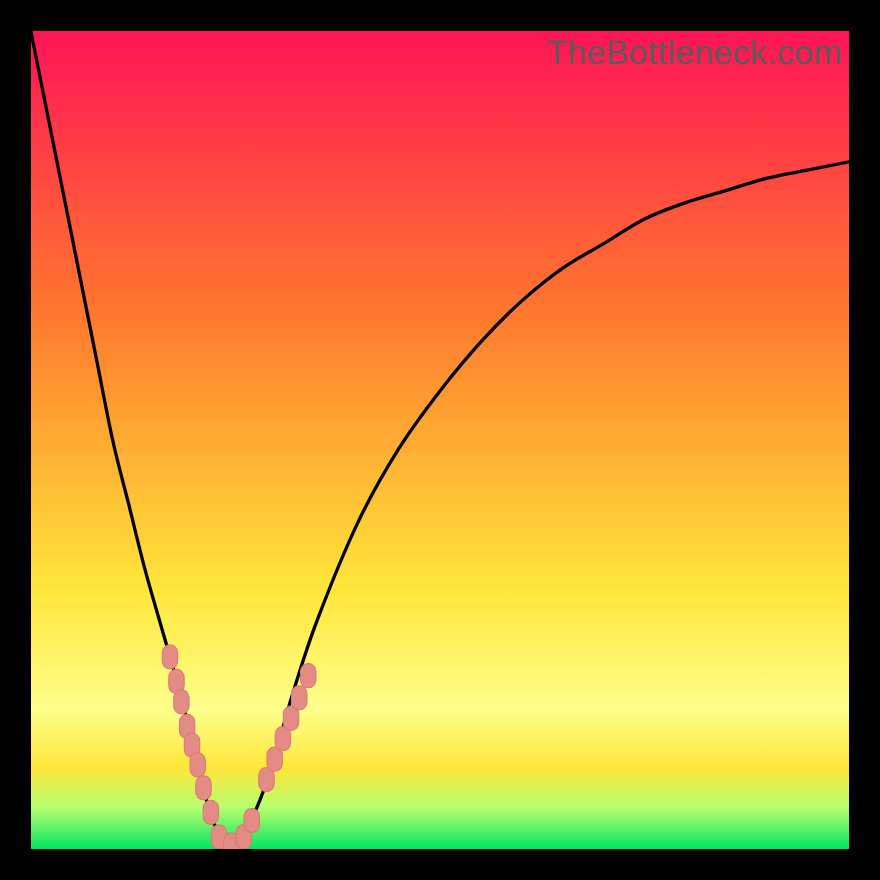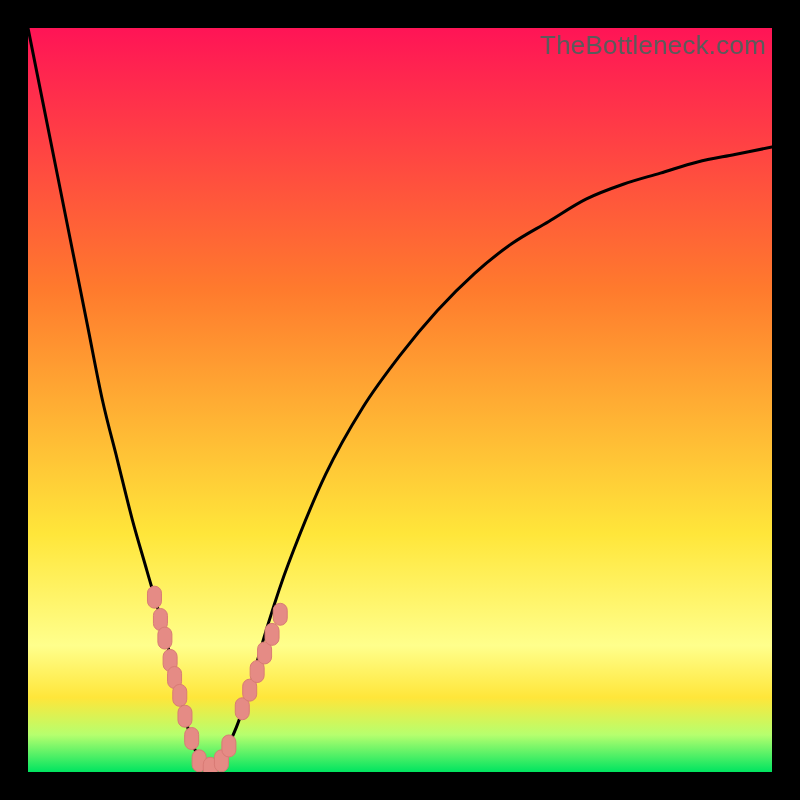--- a/index.html
+++ b/index.html
@@ -24,21 +24,21 @@
     top: 28px;
     width: 744px;
     height: 744px;
     overflow: hidden;
   }
   .watermark {
     position: absolute;
     top: 2px;
     right: 6px;
     font-family: Arial, Helvetica, sans-serif;
-    font-size: 26px;
+    font-size: 31px;
     font-weight: 500;
     color: #5b5b5b;
     letter-spacing: 0.2px;
     user-select: none;
   }
   svg.gradient-bg {
     position: absolute;
     left: 0;
     top: 0;
     width: 744px;

